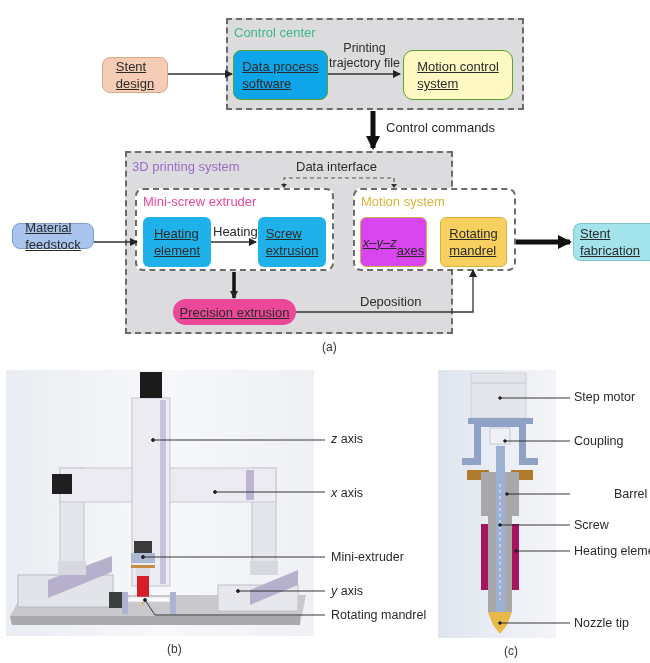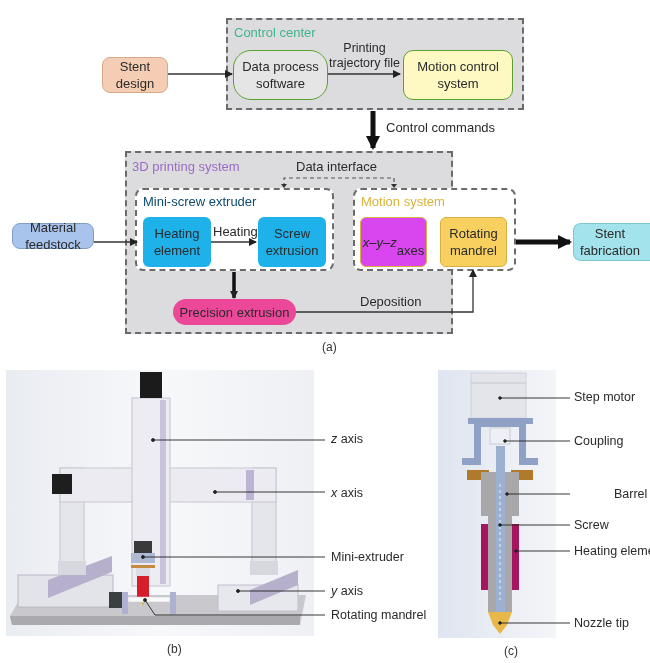--- a/index.html
+++ b/index.html
@@ -1,37 +1,37 @@
 <!DOCTYPE html>
 <html><head>
 <meta charset="utf-8">
 <style>
   html,body{margin:0;padding:0;background:#fff;}
   body{width:650px;height:663px;position:relative;overflow:hidden;font-family:"Liberation Sans",sans-serif;color:#2a2a2a;}
-  .box{position:absolute;display:flex;align-items:center;justify-content:center;text-align:center;font-size:13px;line-height:17px;border-radius:8px;box-sizing:border-box;}
+  .box{position:absolute;display:flex;align-items:center;justify-content:center;text-align:left;font-size:13px;line-height:17px;border-radius:8px;box-sizing:border-box;text-decoration:underline;}
   .group{position:absolute;box-sizing:border-box;border:2px dashed #6b6b6b;}
   .glabel{position:absolute;font-size:13px;}
   .lbl{position:absolute;font-size:13px;color:#2a2a2a;white-space:nowrap;}
   .cap{position:absolute;font-size:12px;color:#333;}
   svg{position:absolute;left:0;top:0;}
 </style>
 </head>
 <body>
 
 <div>
 
   <div class="group" style="left:226px;top:18px;width:298px;height:92px;background:#dcdcdf;"></div>
   <div class="glabel" style="left:234px;top:25px;color:#3fb58a;">Control center</div>
 
   <div class="group" style="left:125px;top:151px;width:328px;height:183px;background:#dcdcdf;"></div>
   <div class="glabel" style="left:132px;top:159px;color:#9a6cc6;">3D printing system</div>
   <div class="lbl" style="left:296px;top:159px;">Data interface</div>
 
   <div class="group" style="left:135px;top:188px;width:199px;height:83px;background:#fff;border-radius:8px;"></div>
-  <div class="glabel" style="left:143px;top:194px;color:#0c4a6e;">Mini-screw extruder</div>
+  <div class="glabel" style="left:143px;top:194px;color:#ec4899;">Mini-screw extruder</div>
 
   <div class="group" style="left:353px;top:188px;width:163px;height:83px;background:#fff;border-radius:8px;"></div>
   <div class="glabel" style="left:361px;top:194px;color:#d9b43c;">Motion system</div>
 
   <svg width="650" height="663">
     <defs>
       <marker id="ah" markerWidth="8" markerHeight="8" refX="7" refY="4" orient="auto" markerUnits="userSpaceOnUse">
         <path d="M0,0 L8,4 L0,8 z" fill="#222"></path>
       </marker>
       <marker id="ahb" markerWidth="14" markerHeight="14" refX="12" refY="7" orient="auto" markerUnits="userSpaceOnUse">
@@ -46,21 +46,21 @@
     <path d="M 284 187 L 284 178 L 394 178 L 394 187" fill="none" stroke="#555" stroke-width="1.2" stroke-dasharray="4,3"></path>
     <path d="M281,184 L284,188 L287,184 z" fill="#333"></path>
     <path d="M391,184 L394,188 L397,184 z" fill="#333"></path>
     <line x1="234" y1="272" x2="234" y2="298" stroke="#111" stroke-width="3.5" marker-end="url(#ah)"></line>
     <path d="M 295 312 L 473 312 L 473 270" fill="none" stroke="#333" stroke-width="1.3" marker-end="url(#ah)"></path>
     <line x1="516" y1="242" x2="570" y2="242" stroke="#111" stroke-width="5" marker-end="url(#ahb)"></line>
   </svg>
 
   <div class="box" style="left:102px;top:57px;width:66px;height:36px;background:#f5cdb4;border:1px solid #d8a988;white-space:pre-line;">Stent
 design</div>
-  <div class="box" style="left:233px;top:50px;width:95px;height:50px;background:#e5e5e5;border:1px solid #5aa22f;border-radius:18px;white-space:pre-line;">Data process
+  <div class="box" style="left:233px;top:50px;width:95px;height:50px;background:#0ea5e9;border:1px solid #5aa22f;border-radius:8px;white-space:pre-line;">Data process
 software</div>
   <div class="lbl" style="left:328px;top:41px;width:73px;text-align:center;white-space:pre-line;line-height:15px;font-size:12.5px;">Printing
 trajectory file</div>
   <div class="box" style="left:403px;top:50px;width:110px;height:50px;background:#fef9c3;border:1px solid #5aa22f;border-radius:10px;white-space:pre-line;">Motion control
 system</div>
   <div class="lbl" style="left:386px;top:120px;">Control commands</div>
 
   <div class="box" style="left:12px;top:223px;width:82px;height:26px;background:#a9c4ec;border:1px solid #7f9dc9;white-space:pre-line;">Material
 feedstock</div>
 

